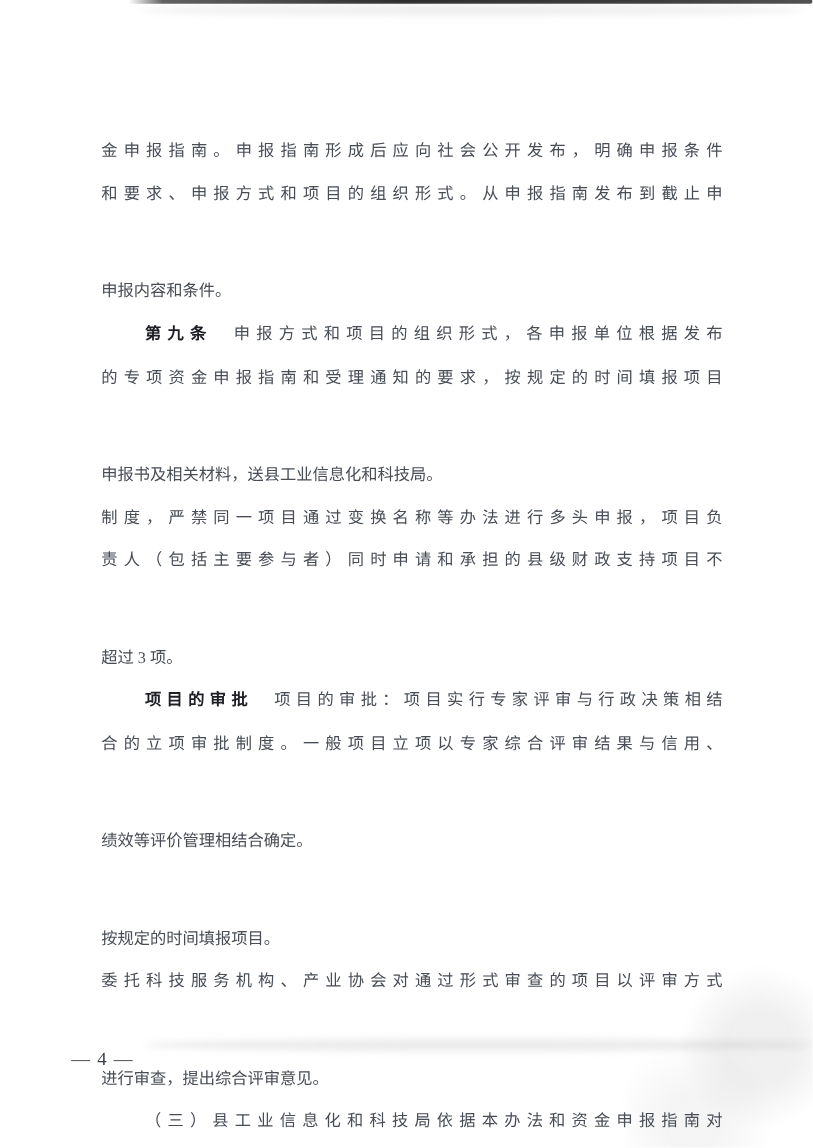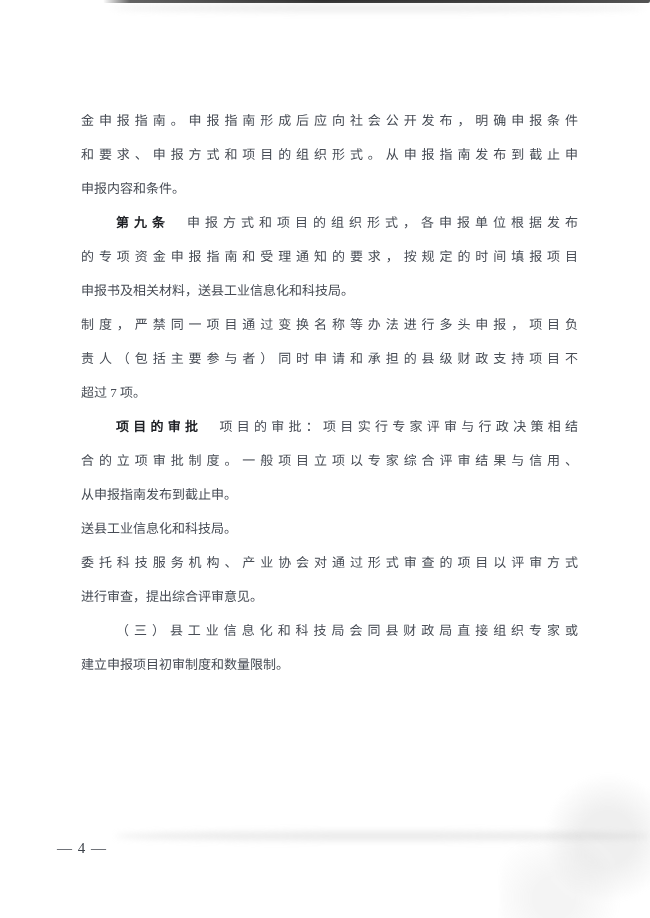--- a/index.html
+++ b/index.html
@@ -63,26 +63,27 @@
     color: var(--ink, #474c55);
     letter-spacing: 0;
   }
   .line {
     line-height: 34px;
     text-align: justify;
     text-align-last: justify;
   }
   .line.end {
     text-align-last: left;
+    margin-top: 44px;
   }
   .line.indent {
     padding-left: 35px;
   }
   .head {
-    font-family: Liberation Serif, serif;
+    font-family: Liberation Mono, monospace;
     font-weight: bold;
     color: var(--heading-ink, #1d1f24);
     margin-right: 17px;
   }
 
   
   .page-footer {
     position: absolute;
     left: 57px;
     top: 840px;
@@ -102,26 +103,26 @@
 
 <main class="text-block" id="document-body">
     <div class="line">金申报指南。申报指南形成后应向社会公开发布，明确申报条件</div>
     <div class="line">和要求、申报方式和项目的组织形式。从申报指南发布到截止申</div>
     <div class="line end">申报内容和条件。</div>
     <div class="line indent"><b class="head">第九条</b><span>申报方式和项目的组织形式，各申报单位根据发布</span></div>
     <div class="line">的专项资金申报指南和受理通知的要求，按规定的时间填报项目</div>
     <div class="line end">申报书及相关材料，送县工业信息化和科技局。</div>
     <div class="line">制度，严禁同一项目通过变换名称等办法进行多头申报，项目负</div>
     <div class="line">责人（包括主要参与者）同时申请和承担的县级财政支持项目不</div>
-    <div class="line end">超过 7 项。</div>
+    <div class="line end">超过 3 项。</div>
     <div class="line indent"><b class="head">项目的审批</b><span>项目的审批：项目实行专家评审与行政决策相结</span></div>
     <div class="line">合的立项审批制度。一般项目立项以专家综合评审结果与信用、</div>
-    <div class="line end">从申报指南发布到截止申。</div>
-    <div class="line end">送县工业信息化和科技局。</div>
+    <div class="line end">绩效等评价管理相结合确定。</div>
+    <div class="line end">按规定的时间填报项目。</div>
     <div class="line">委托科技服务机构、产业协会对通过形式审查的项目以评审方式</div>
     <div class="line end">进行审查，提出综合评审意见。</div>
-    <div class="line indent">（三）县工业信息化和科技局会同县财政局直接组织专家或</div>
+    <div class="line indent">（三）县工业信息化和科技局依据本办法和资金申报指南对</div>
     <div class="line end">建立申报项目初审制度和数量限制。</div>
   </main>
 
 <footer class="page-footer">
   <span>— 4 —</span>
 </footer>
 
 </body></html>

